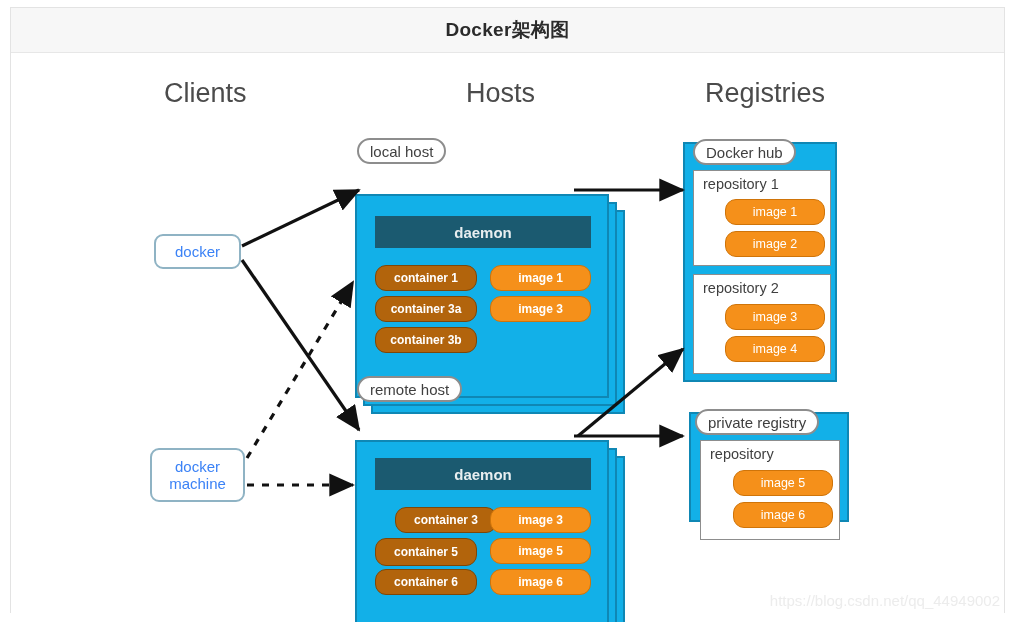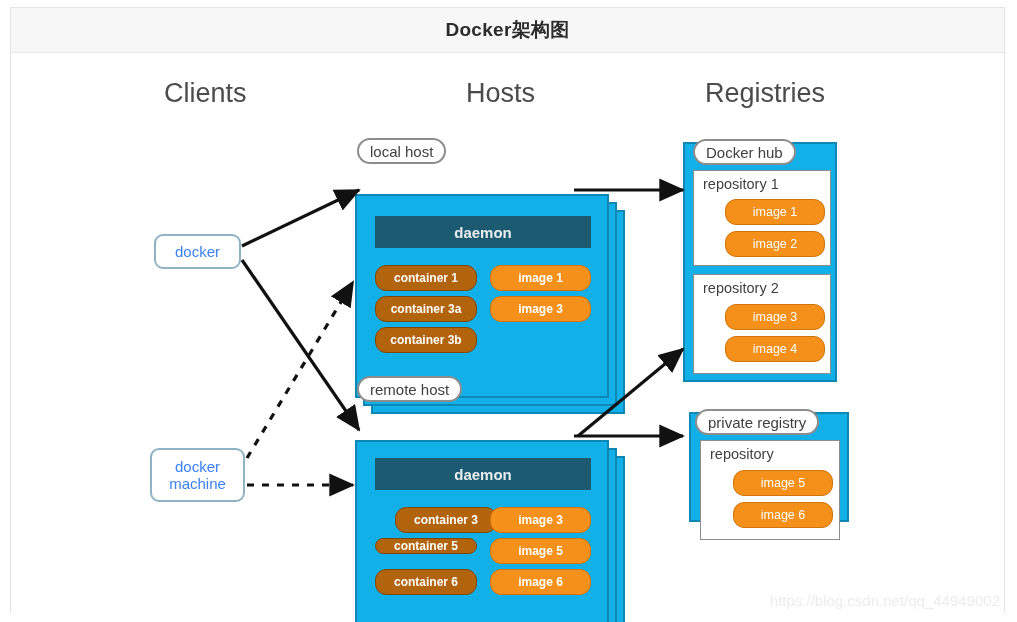--- a/index.html
+++ b/index.html
@@ -257,21 +257,21 @@
       <div class="host-label" style="left:346px; top:84px;">local host</div>
 
       <div class="host-stack" style="left:344px; top:386px; width:280px; height:220px;">
         <div class="host-shadow" style="left:16px; top:16px; width:254px; height:200px;"></div>
         <div class="host-shadow" style="left:8px;  top:8px;  width:254px; height:200px;"></div>
         <div class="host-main" style="width:254px; height:200px;"></div>
 
         <div class="daemon" style="left:20px; top:18px; width:216px; height:32px;">daemon</div>
 
         <div class="pill container" style="left:20px; top:67px;  width:102px; height:26px;margin-left:20px;">container 3</div>
-        <div class="pill container" style="left:20px; top:98px;  width:102px; height:16px;">container 5</div>
+        <div class="pill container" style="left:20px; top:98px;  width:102px; height:28px;">container 5</div>
         <div class="pill container" style="left:20px; top:129px; width:102px; height:26px;">container 6</div>
 
         <div class="pill image" style="left:135px; top:67px;  width:101px; height:26px;">image 3</div>
         <div class="pill image" style="left:135px; top:98px;  width:101px; height:26px;">image 5</div>
         <div class="pill image" style="left:135px; top:129px; width:101px; height:26px;">image 6</div>
       </div>
       <div class="host-label" style="left:346px; top:322px;">remote host</div>
 
       <div class="reg-box" style="left:672px; top:88px; width:154px; height:240px;">
         <div class="repo-box" style="left:8px; top:26px; width:138px; height:96px;">

